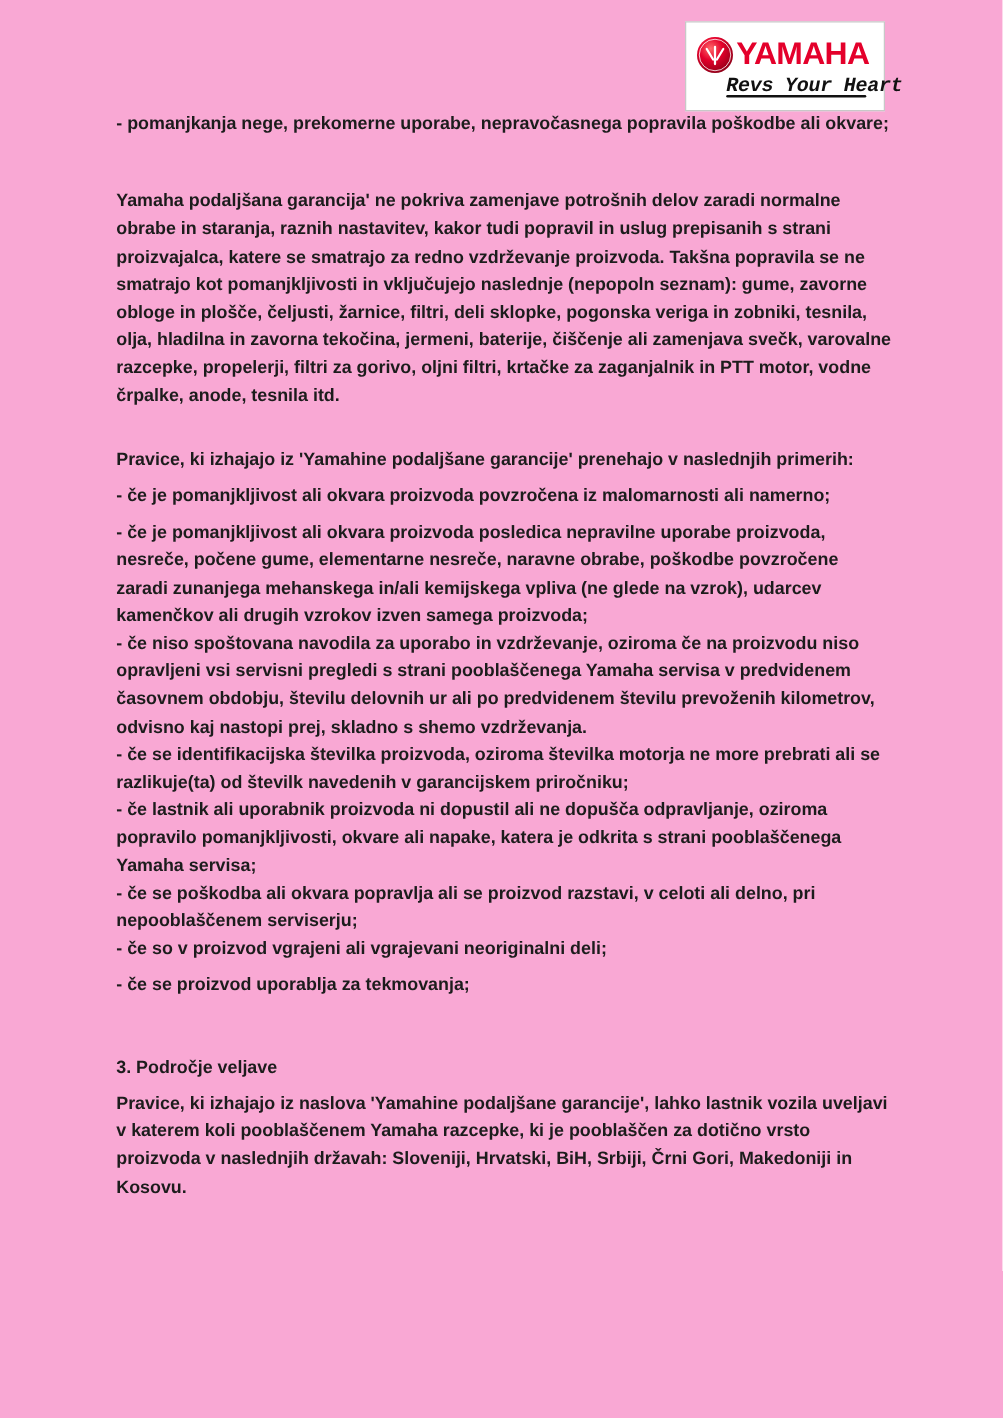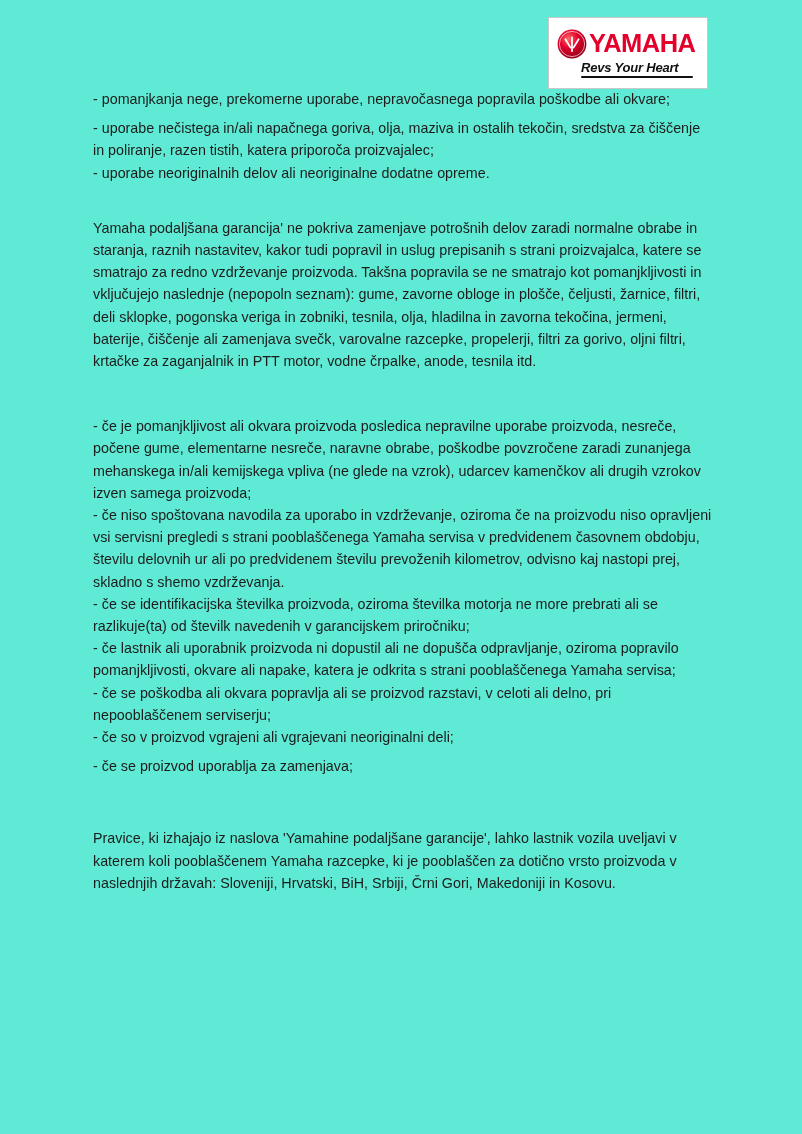--- a/index.html
+++ b/index.html
@@ -9,21 +9,21 @@
     background: #ffffff;
   }
   body {
     font-family: "Liberation Sans", sans-serif;
     color: #1a1a1a;
   }
   .page {
     position: relative;
     width: 802px;
     height: 1134px;
-    background: #5eead4;
+    background: #f9a8d4;
     overflow: hidden;
     box-sizing: border-box;
   }
 
   
   .header {
     position: absolute;
     top: 0;
     left: 0;
     width: 802px;
@@ -66,24 +66,24 @@
     line-height: 30px;
     font-stretch: condensed;
     transform: scaleX(1.02);
     transform-origin: left center;
   }
   .yamaha-tagline {
     position: absolute;
     left: 26px;
     top: 36px;
     width: 116px;
-    font-family: Liberation Sans, sans-serif;
+    font-family: Liberation Mono, monospace;
     font-style: italic;
     font-weight: bold;
-    font-size: 13px;
+    font-size: 16px;
     color: #111111;
     letter-spacing: -0.2px;
     white-space: nowrap;
   }
   .tagline-underline {
     position: absolute;
     left: 26px;
     top: 52px;
     width: 112px;
     height: 2px;
@@ -99,21 +99,21 @@
     width: 620px;
   }
   .para {
     font-size: 14.3px;
     line-height: 22.2px;
     color: #1c1c1c;
     margin: 0;
     padding: 0;
     text-align: left;
     white-space: pre-line;
-    font-weight: normal;
+    font-weight: bold;
   }
   .gap-sm { height: 7px; }
   .gap-lg { height: 29px; }
   .gap-xl { height: 33px; }
 
   
   .footer {
     position: absolute;
     left: 0;
     top: 1034px;
@@ -150,38 +150,39 @@
         <div class="yamaha-wordmark">YAMAHA</div>
         <div class="yamaha-tagline">Revs Your Heart</div>
         <div class="tagline-underline"></div>
       </div>
     </div>
   </div>
 
   <div class="content">
     <p class="para">- pomanjkanja nege, prekomerne uporabe, nepravočasnega popravila poškodbe ali okvare;</p>
     <div class="gap-sm"></div>
-    <p class="para">- uporabe nečistega in/ali napačnega goriva, olja, maziva in ostalih tekočin, sredstva za čiščenje in poliranje, razen tistih, katera priporoča proizvajalec;
-- uporabe neoriginalnih delov ali neoriginalne dodatne opreme.</p>
     <div class="gap-xl"></div>
     <p class="para">Yamaha podaljšana garancija' ne pokriva zamenjave potrošnih delov zaradi normalne obrabe in staranja, raznih nastavitev, kakor tudi popravil in uslug prepisanih s strani proizvajalca, katere se smatrajo za redno vzdrževanje proizvoda. Takšna popravila se ne smatrajo kot pomanjkljivosti in vključujejo naslednje (nepopoln seznam): gume, zavorne obloge in plošče, čeljusti, žarnice, filtri, deli sklopke, pogonska veriga in zobniki, tesnila, olja, hladilna in zavorna tekočina, jermeni, baterije, čiščenje ali zamenjava svečk, varovalne razcepke, propelerji, filtri za gorivo, oljni filtri, krtačke za zaganjalnik in PTT motor, vodne črpalke, anode, tesnila itd.</p>
     <div class="gap-lg"></div>
+    <p class="para">Pravice, ki izhajajo iz 'Yamahine podaljšane garancije' prenehajo v naslednjih primerih:</p>
     <div class="gap-sm"></div>
+    <p class="para">- če je pomanjkljivost ali okvara proizvoda povzročena iz malomarnosti ali namerno;</p>
     <div class="gap-sm"></div>
     <p class="para">- če je pomanjkljivost ali okvara proizvoda posledica nepravilne uporabe proizvoda, nesreče, počene gume, elementarne nesreče, naravne obrabe, poškodbe povzročene zaradi zunanjega mehanskega in/ali kemijskega vpliva (ne glede na vzrok), udarcev kamenčkov ali drugih vzrokov izven samega proizvoda;
 - če niso spoštovana navodila za uporabo in vzdrževanje, oziroma če na proizvodu niso opravljeni vsi servisni pregledi s strani pooblaščenega Yamaha servisa v predvidenem časovnem obdobju, številu delovnih ur ali po predvidenem številu prevoženih kilometrov, odvisno kaj nastopi prej, skladno s shemo vzdrževanja.
 - če se identifikacijska številka proizvoda, oziroma številka motorja ne more prebrati ali se razlikuje(ta) od številk navedenih v garancijskem priročniku;
 - če lastnik ali uporabnik proizvoda ni dopustil ali ne dopušča odpravljanje, oziroma popravilo pomanjkljivosti, okvare ali napake, katera je odkrita s strani pooblaščenega Yamaha servisa;
 - če se poškodba ali okvara popravlja ali se proizvod razstavi, v celoti ali delno, pri nepooblaščenem serviserju;
 - če so v proizvod vgrajeni ali vgrajevani neoriginalni deli;</p>
     <div class="gap-sm"></div>
-    <p class="para">- če se proizvod uporablja za zamenjava;</p>
+    <p class="para">- če se proizvod uporablja za tekmovanja;</p>
     <div class="gap-sm"></div>
     <div class="gap-sm"></div>
     <div class="gap-lg"></div>
+    <p class="para">3. Področje veljave</p>
     <div class="gap-sm"></div>
     <p class="para">Pravice, ki izhajajo iz naslova 'Yamahine podaljšane garancije', lahko lastnik vozila uveljavi v katerem koli pooblaščenem Yamaha razcepke, ki je pooblaščen za dotično vrsto proizvoda v naslednjih državah: Sloveniji, Hrvatski, BiH, Srbiji, Črni Gori, Makedoniji in Kosovu.</p>
   </div>
 
   <div class="footer">
 
     
 
     
 

